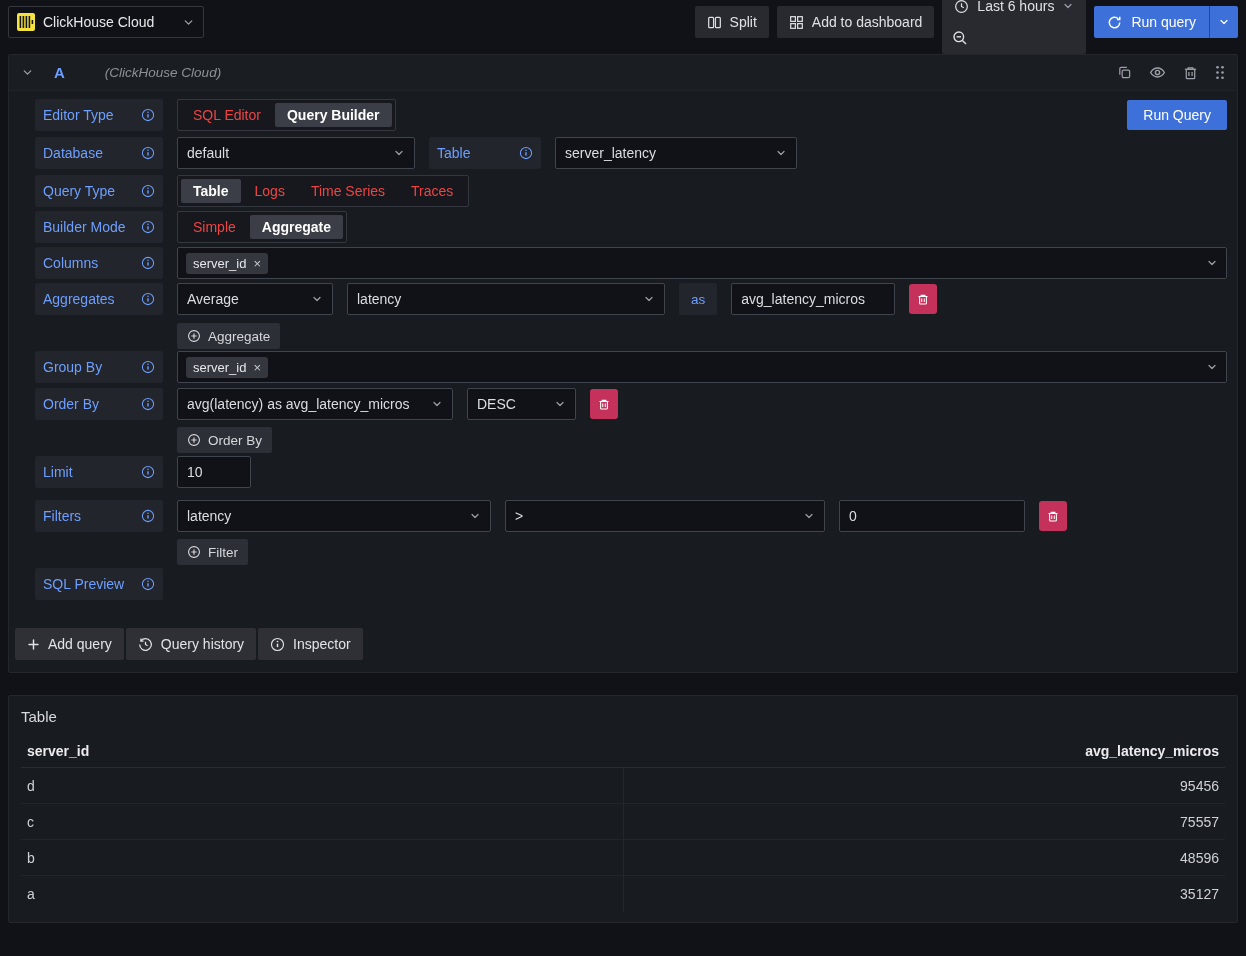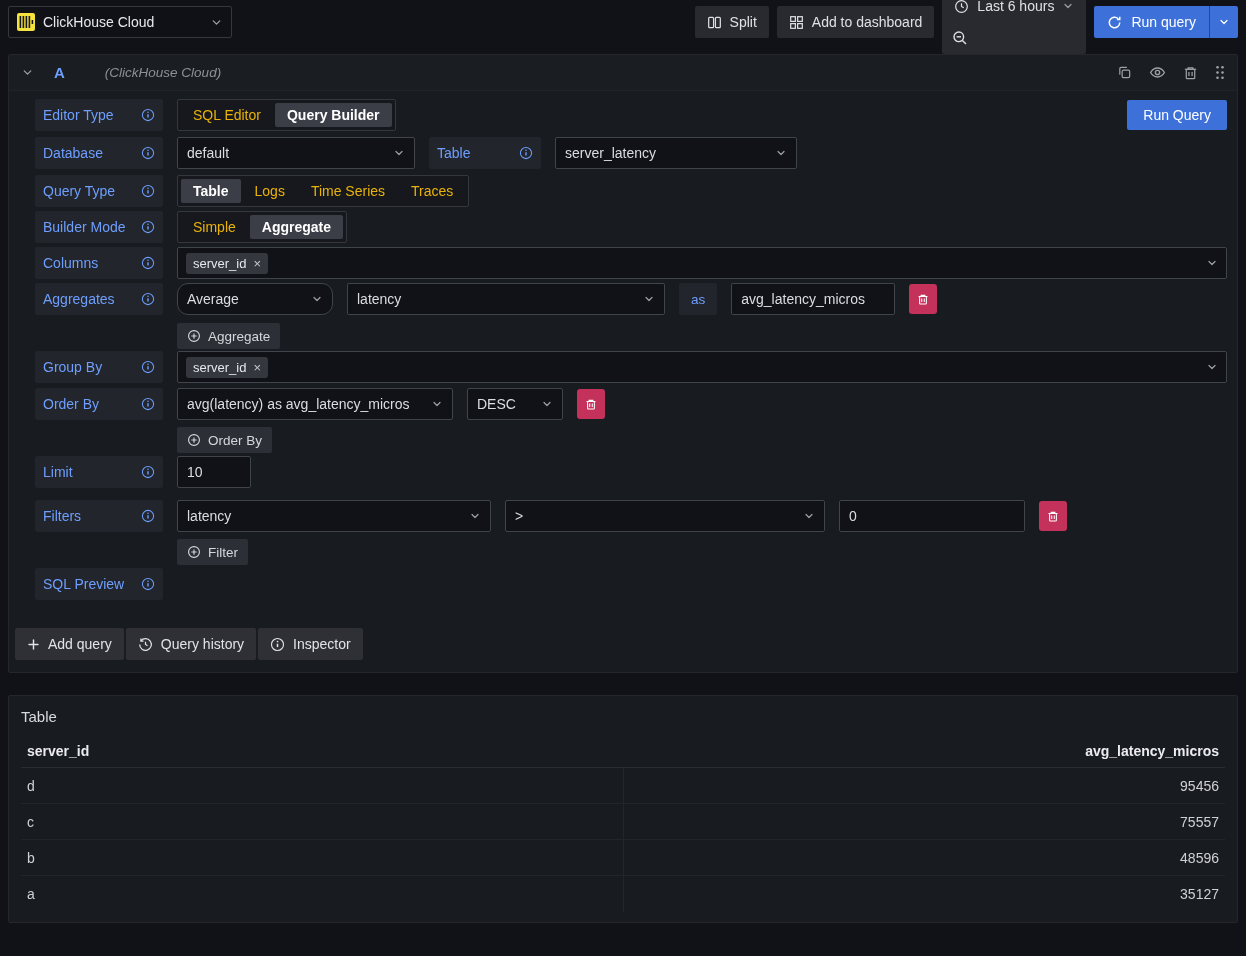--- a/index.html
+++ b/index.html
@@ -7,21 +7,21 @@
   body {
     width:1246px; height:956px; overflow:hidden;
     font-family:"Liberation Sans", sans-serif;
     color:#ccccdc; font-size:14px;
   }
   svg { display:block; }
 
   
   .topbar { height:44px; padding:6px 8px; display:flex; align-items:center; justify-content:space-between; }
   .ds-picker {
-    width:224px; height:32px; display:flex; align-items:center; gap:8px;
+    width:196px; height:32px; display:flex; align-items:center; gap:8px;
     background:#101116; border:1px solid #34373e; border-radius:2px; padding:0 8px; cursor:pointer;
   }
   .ds-picker .ds-label { flex:1; color:#e7e8ec; font-weight:500; font-size:14px; }
   .tb-right { display:flex; align-items:center; gap:8px; }
   .tb-btn {
     height:32px; display:flex; align-items:center; gap:8px; padding:0 12px;
     background:#282a30; border-radius:2px; color:#dfe0e4; font-weight:500; cursor:pointer;
   }
   .tb-group { display:flex; align-items:stretch; background:#282a30; border-radius:2px;flex-direction:column; }
   .tb-group .tb-btn { background:transparent; }
@@ -56,21 +56,21 @@
   }
   .gf-input { cursor:text; }
   .gf-select .caret { color:#9da0a8; }
 
   .multi-select { flex:1; height:32px; background:#101218; border:1px solid #40444d; border-radius:2px; display:flex; align-items:center; padding:0 8px; gap:6px; }
   .multi-select .caret { margin-left:auto; color:#9da0a8; }
   .chip { display:flex; align-items:center; gap:7px; background:#34373d; border-radius:3px; padding:3px 7px; font-size:13px; color:#e6e7ec; }
   .chip .chip-x { color:#c7c9d0; cursor:pointer; font-size:13px; line-height:1; }
 
   .radio-group { display:inline-flex; align-items:center; gap:2px; background:#16181d; border:1px solid #34373e; border-radius:2px; padding:3px; }
-  .radio-option { height:24px; display:flex; align-items:center; padding:0 12px; color:#eab308; font-weight:500; border-radius:2px; cursor:pointer; white-space:nowrap; }
+  .radio-option { height:24px; display:flex; align-items:center; padding:0 12px; color:#ef4444; font-weight:500; border-radius:2px; cursor:pointer; white-space:nowrap; }
   .radio-option.active { background:#3b3e46; color:#ffffff; font-weight:700; }
 
   .danger-btn { width:28px; height:30px; margin-top:1px; background:#c4315b; border-radius:3px; display:flex; align-items:center; justify-content:center; color:#fff; cursor:pointer; flex:none; }
 
   .sub-btn-row { margin-left:142px; }
   .add-btn { height:26px; display:inline-flex; align-items:center; gap:7px; padding:0 10px; background:#2c2f36; border-radius:2px; color:#d6d7db; font-size:13.5px; font-weight:500; cursor:pointer; }
 
   .run-query-inline { margin-left:auto; height:30px; margin-top:1px; background:#3d71d9; color:#fff; border-radius:2px; display:flex; align-items:center; padding:0 16px; font-weight:500; cursor:pointer; }
 
   .sql-box {
@@ -355,21 +355,21 @@
       <div class="inline-label">
         <span>Aggregates</span>
         <span>
             <svg width="14" height="14" viewBox="0 0 16 16" fill="none" stroke="currentColor" stroke-width="1.2">
               <circle cx="8" cy="8" r="6.4"></circle>
               <path d="M8 7.2v3.6" stroke-width="1.6"></path>
               <circle cx="8" cy="4.8" r="0.9" fill="currentColor" stroke="none"></circle>
             </svg>
           </span>
       </div>
-      <div class="gf-select" style="width:156px;border-radius:11px;">
+      <div class="gf-select" style="width:156px;">
         <span>Average</span>
         <span class="caret">
             <svg width="12" height="12" viewBox="0 0 16 16" fill="none" stroke="currentColor" stroke-width="1.6" stroke-linecap="round" stroke-linejoin="round">
               <path d="M4 6l4 4 4-4"></path>
             </svg>
           </span>
       </div>
       <div class="gf-select" style="width:318px;">
         <span>latency</span>
         <span class="caret">
@@ -444,21 +444,21 @@
           </span>
       </div>
       <div class="gf-select" style="width:276px;">
         <span>avg(latency) as avg_latency_micros</span>
         <span class="caret">
             <svg width="12" height="12" viewBox="0 0 16 16" fill="none" stroke="currentColor" stroke-width="1.6" stroke-linecap="round" stroke-linejoin="round">
               <path d="M4 6l4 4 4-4"></path>
             </svg>
           </span>
       </div>
-      <div class="gf-select" style="width:96px;">
+      <div class="gf-select" style="width:109px;">
         <span>DESC</span>
         <span class="caret">
             <svg width="12" height="12" viewBox="0 0 16 16" fill="none" stroke="currentColor" stroke-width="1.6" stroke-linecap="round" stroke-linejoin="round">
               <path d="M4 6l4 4 4-4"></path>
             </svg>
           </span>
       </div>
       <div class="danger-btn">
         <span>
             <svg width="12" height="13" viewBox="0 0 16 16" fill="none" stroke="currentColor" stroke-width="1.4">

